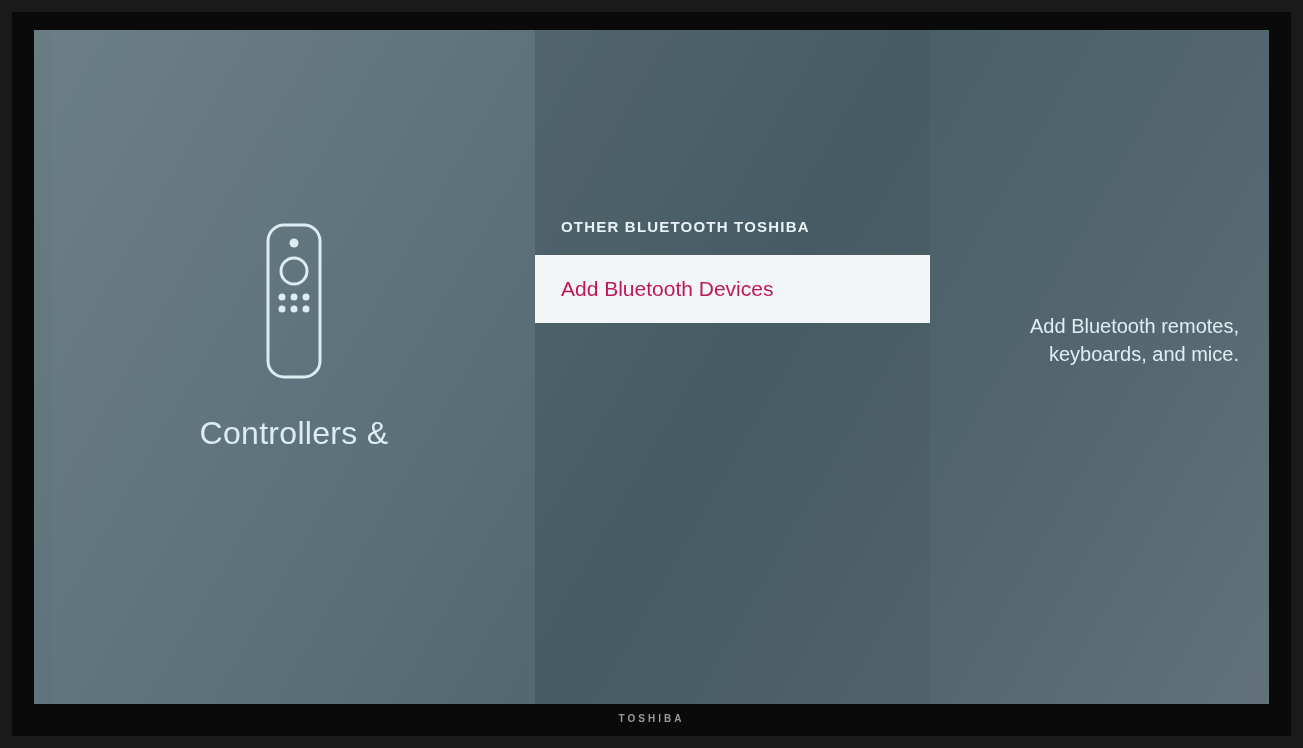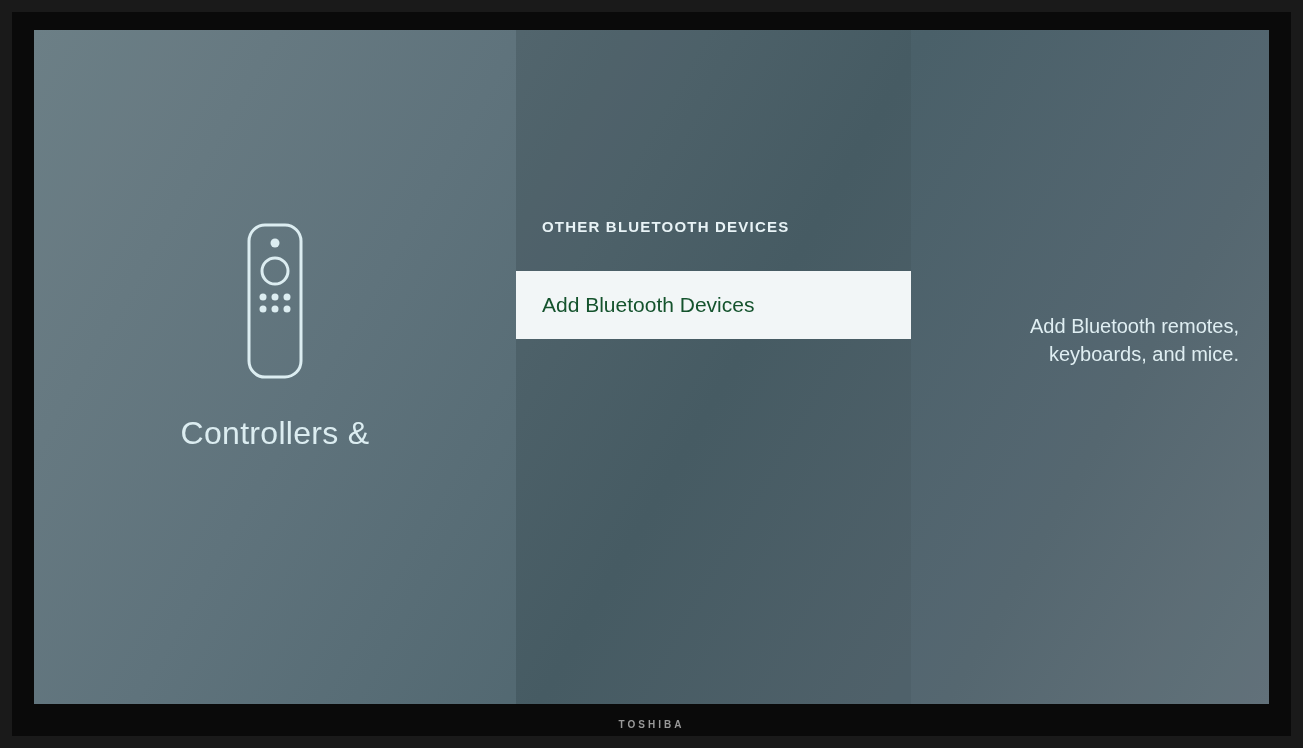--- a/index.html
+++ b/index.html
@@ -36,20 +36,21 @@
       overflow: hidden;
     }
     .left-panel {
       width: 482px;
       display: flex;
       flex-direction: column;
       align-items: center;
       justify-content: center;
       background: rgba(255,255,255,0.02);
       padding-bottom: 60px;
+      margin-left: 19px;
     }
     .remote-icon {
       margin-bottom: 28px;
     }
     .section-title {
       color: #dcedf1;
       font-size: 32px;
       font-weight: 300;
       text-align: center;
       line-height: 1.25;
@@ -70,41 +71,40 @@
       padding: 0 26px 20px 26px;
     }
     .menu-item {
       padding: 22px 26px;
       font-size: 21px;
       color: #e8f3f6;
       cursor: pointer;
     }
     .menu-item.selected {
       background: #f2f6f7;
-      color: #14532d;
+      color: #be185d;
       font-weight: 400;
-      margin-top: 16px;
     }
     .right-panel {
       flex: 1;
       background: rgba(0,0,0,0.05);
       padding-top: 282px;
       padding-left: 42px;
       padding-right: 30px;
       text-align: right;
     }
     .description {
       color: #dfeef2;
       font-size: 20px;
       line-height: 1.4;
       font-weight: 400;
     }
     .tv-brand {
       position: absolute;
-      bottom: 6px;
+      bottom: 12px;
       left: 50%;
       transform: translateX(-50%);
       color: #999;
       font-size: 10px;
       letter-spacing: 3px;
       font-weight: 600;
     }
   </style>
 </head>
 <body>
@@ -125,21 +125,21 @@
           <circle cx="32" cy="88" r="3.5" fill="#dcedf1"></circle>
           <circle cx="44" cy="88" r="3.5" fill="#dcedf1"></circle>
         </svg>
       </div>
       <div class="section-title">
         <span>Controllers &amp;</span><br>
       </div>
     </div>
 
     <div class="middle-panel">
-      <div class="list-header">OTHER BLUETOOTH DEVICES</div>
+      <div class="list-header">OTHER BLUETOOTH TOSHIBA</div>
       <div class="menu-item selected">
         <span>Add Bluetooth Devices</span>
       </div>
     </div>
 
     <div class="right-panel">
       <div class="description">Add Bluetooth remotes, keyboards, and mice.</div>
     </div>
 
   </div>

